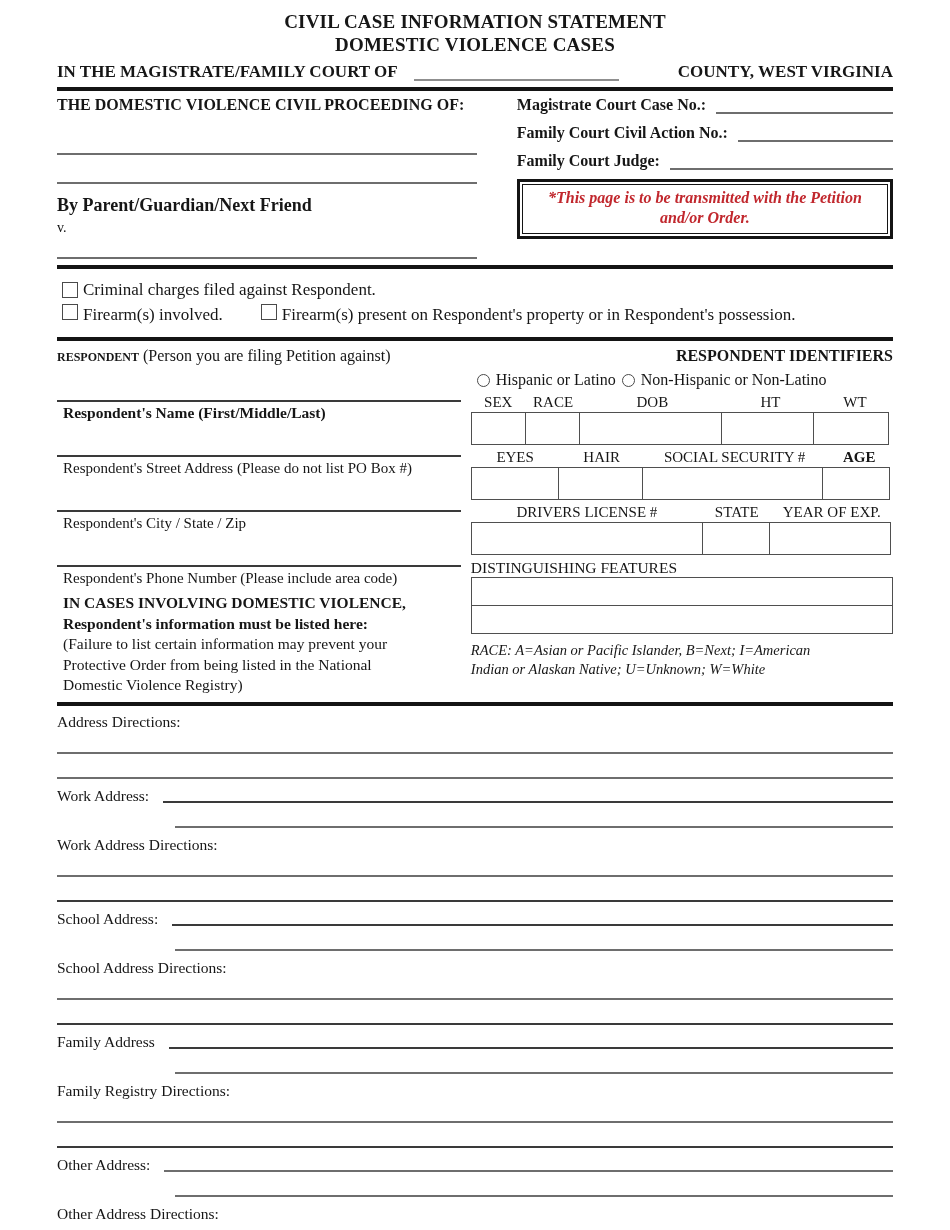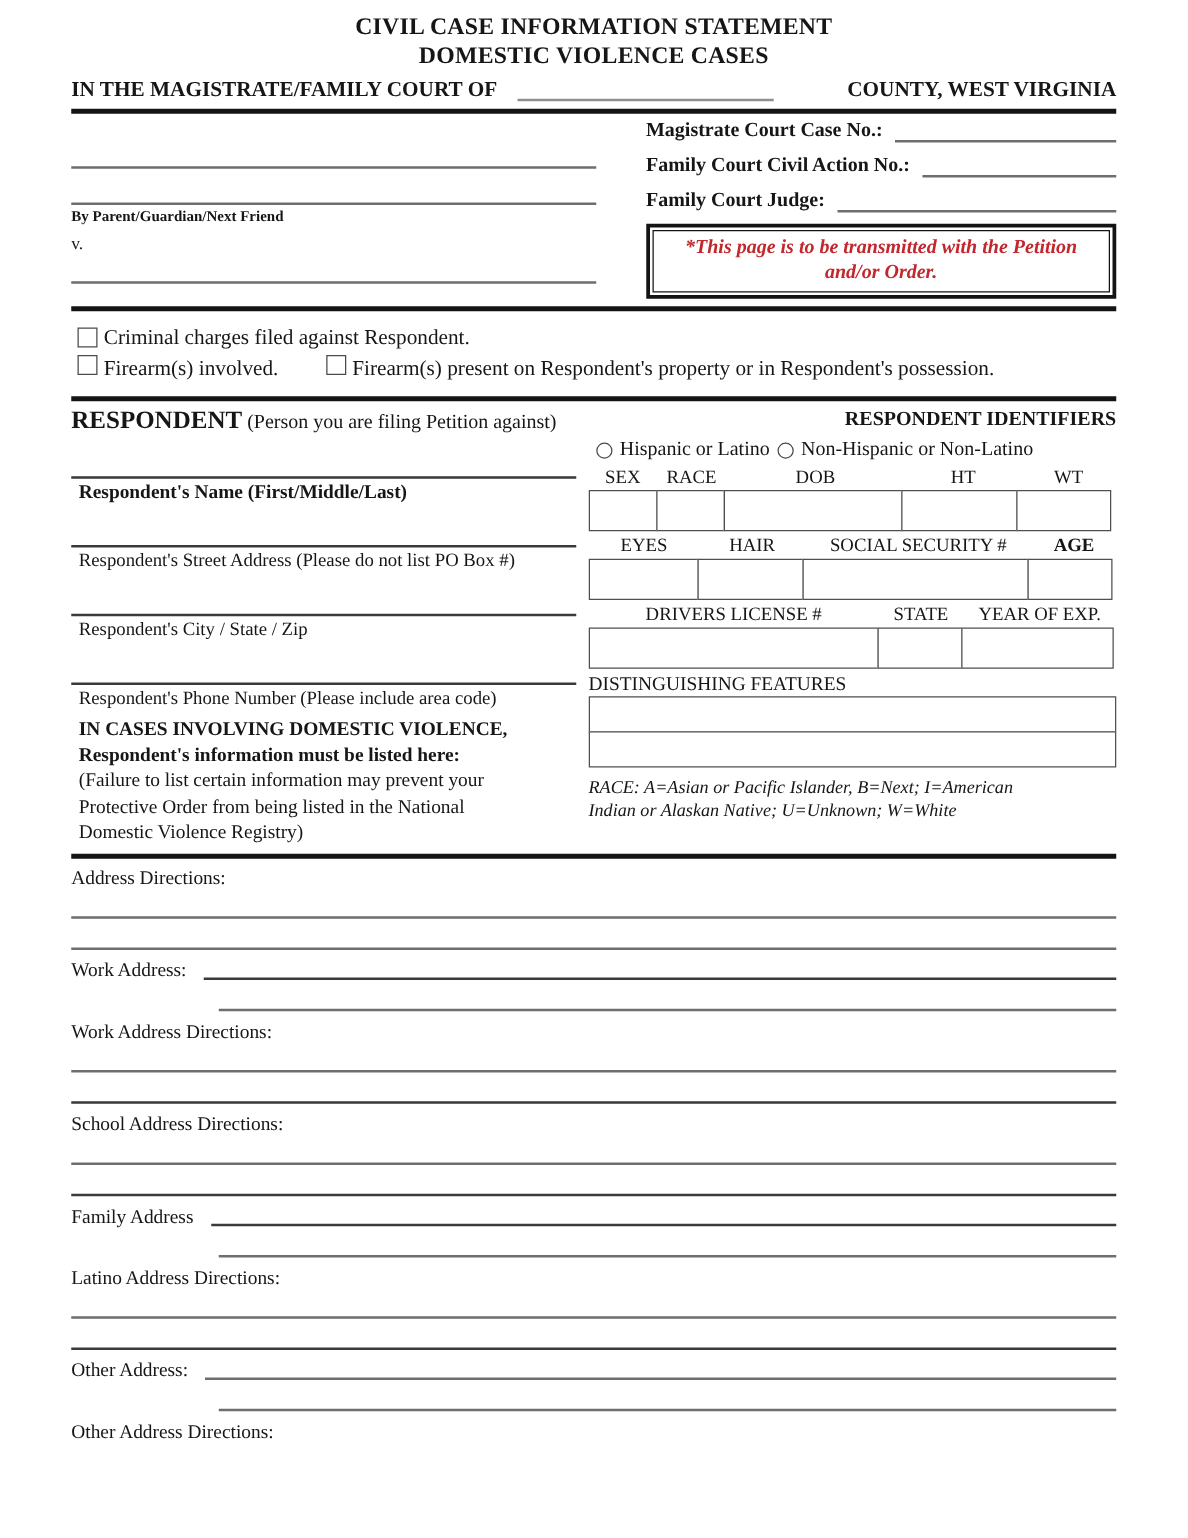--- a/index.html
+++ b/index.html
@@ -21,42 +21,42 @@
   .rule { height:4px; background:#141414; }
 
   
   .sec1 { display:grid; grid-template-columns:55% 45%; padding:4px 0 6px 0; }
   .sec1-left { padding-right:40px; }
   .sec1-head { font-weight:bold; font-size:16px; line-height:20px; }
   .wline { border-bottom:2px solid #6e6e6e; height:0; }
   .wline.dark { border-bottom:2px solid #3a3a3a; }
   .sec1-left .l1 { margin-top:38px; }
   .sec1-left .l2 { margin-top:27px; }
-  .byparent { font-weight:bold; font-size:12px; line-height:18px; margin-top:0; }
+  .byparent { font-weight:bold; font-size:18px; line-height:18px; margin-top:12px; }
   .versus { font-size:14px; line-height:17px; margin-top:5px; }
   .sec1-left .l3 { margin-top:21px; }
   .case-row { display:flex; align-items:flex-end; font-size:16px; line-height:20px; margin-bottom:8px; }
   .case-row .lbl { font-weight:bold; white-space:nowrap; }
   .case-row .wline { flex:1; margin-left:10px; margin-bottom:1px; }
   .notice-outer { border:3px solid #141414; padding:2px; margin-top:8px; }
   .notice-inner { border:1px solid #141414; padding:3px 10px 5px 10px; text-align:center; }
   .notice-text { color:#c1272d; font-weight:bold; font-style:italic; font-size:16px; line-height:20px; }
 
   
   .charges { padding:7px 0 8px 5px; font-size:17px; }
   .chk-row { display:flex; align-items:center; line-height:22px; margin:3px 0; }
   .cbx { width:16px; height:16px; border:1.5px solid #4a4a4a; display:inline-block; margin-right:5px; flex:0 0 auto; background:#fff; }
   .chk-group { display:flex; align-items:flex-start; }
   .chk-gap { margin-left:38px; }
 
   
   .sec3 { display:grid; grid-template-columns:49.5% 50.5%; padding:5px 0 6px 0; }
   .sec3-left { padding-right:10px; }
   .resp-head { font-size:16px; line-height:20px; }
-  .resp-head b { font-size:20px; }
+  .resp-head b { font-size:12px; }
   .field { margin-top:33px; }
   .field .flabel { font-size:15px; line-height:18px; padding:2px 0 0 6px; }
   .field .flabel.bold { font-weight:bold; font-size:15.5px; }
   .dv-note { margin-top:5px; padding-left:6px; }
   .dv-note .b { font-weight:bold; font-size:15.5px; line-height:21px; }
   .dv-note .r { font-size:15.5px; line-height:20.5px; }
 
   .id-head { font-weight:bold; font-size:16px; line-height:20px;text-align:right; }
   .eth-row { display:flex; align-items:center; font-size:16px; margin-top:4px; line-height:20px; }
   .radio { width:13px; height:13px; border:1.3px solid #4a4a4a; border-radius:50%; display:inline-block; margin:0 6px 0 6px; flex:0 0 auto; background:#fff; }
@@ -96,20 +96,21 @@
   <div class="court-row">
     <span>IN THE MAGISTRATE/FAMILY COURT OF</span>
     <span class="court-blank"></span>
     <span class="court-right">COUNTY, WEST VIRGINIA</span>
   </div>
 
   <div class="rule"></div>
 
   <div class="sec1">
     <div class="sec1-left">
+      <div class="sec1-head">THE DOMESTIC VIOLENCE CIVIL PROCEEDING OF:</div>
       <div class="wline l1"></div>
       <div class="wline l2"></div>
       <div class="byparent">By Parent/Guardian/Next Friend</div>
       <div class="versus">v.</div>
       <div class="wline l3"></div>
     </div>
     <div class="sec1-right">
       <div class="case-row">
         <span class="lbl">Magistrate Court Case No.:</span>
         <span class="wline"></span>
@@ -268,37 +269,44 @@
       </div>
       <div class="wline indent"></div>
     </div>
 
     <div class="addr-a">
       <div class="addr-label">Work Address Directions:</div>
       <div class="wline"></div>
       <div class="wline dark"></div>
     </div>
 
+    <div class="addr-b">
+      <div class="addr-row">
+        <span class="addr-label">School Address:</span>
+        <span class="wline dark"></span>
+      </div>
+      <div class="wline indent"></div>
+    </div>
 
     <div class="addr-a">
       <div class="addr-label">School Address Directions:</div>
       <div class="wline"></div>
       <div class="wline dark"></div>
     </div>
 
     <div class="addr-b">
       <div class="addr-row">
         <span class="addr-label">Family Address</span>
         <span class="wline dark"></span>
       </div>
       <div class="wline indent"></div>
     </div>
 
     <div class="addr-a">
-      <div class="addr-label">Latino Address Directions:</div>
+      <div class="addr-label">Family Registry Directions:</div>
       <div class="wline"></div>
       <div class="wline dark"></div>
     </div>
 
     <div class="addr-b">
       <div class="addr-row">
         <span class="addr-label">Other Address:</span>
         <span class="wline"></span>
       </div>
       <div class="wline indent"></div>

